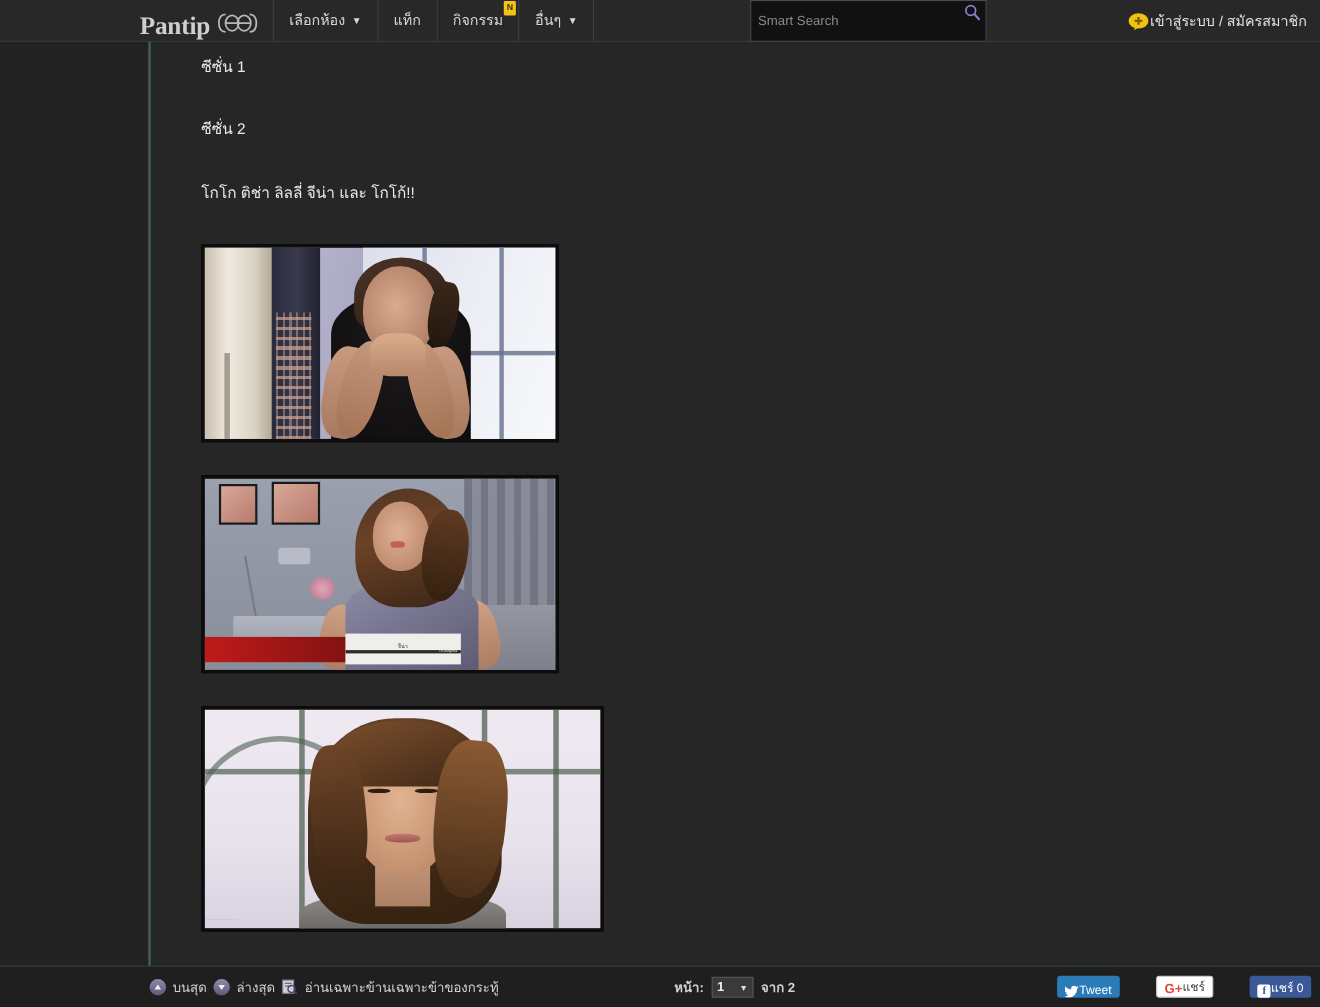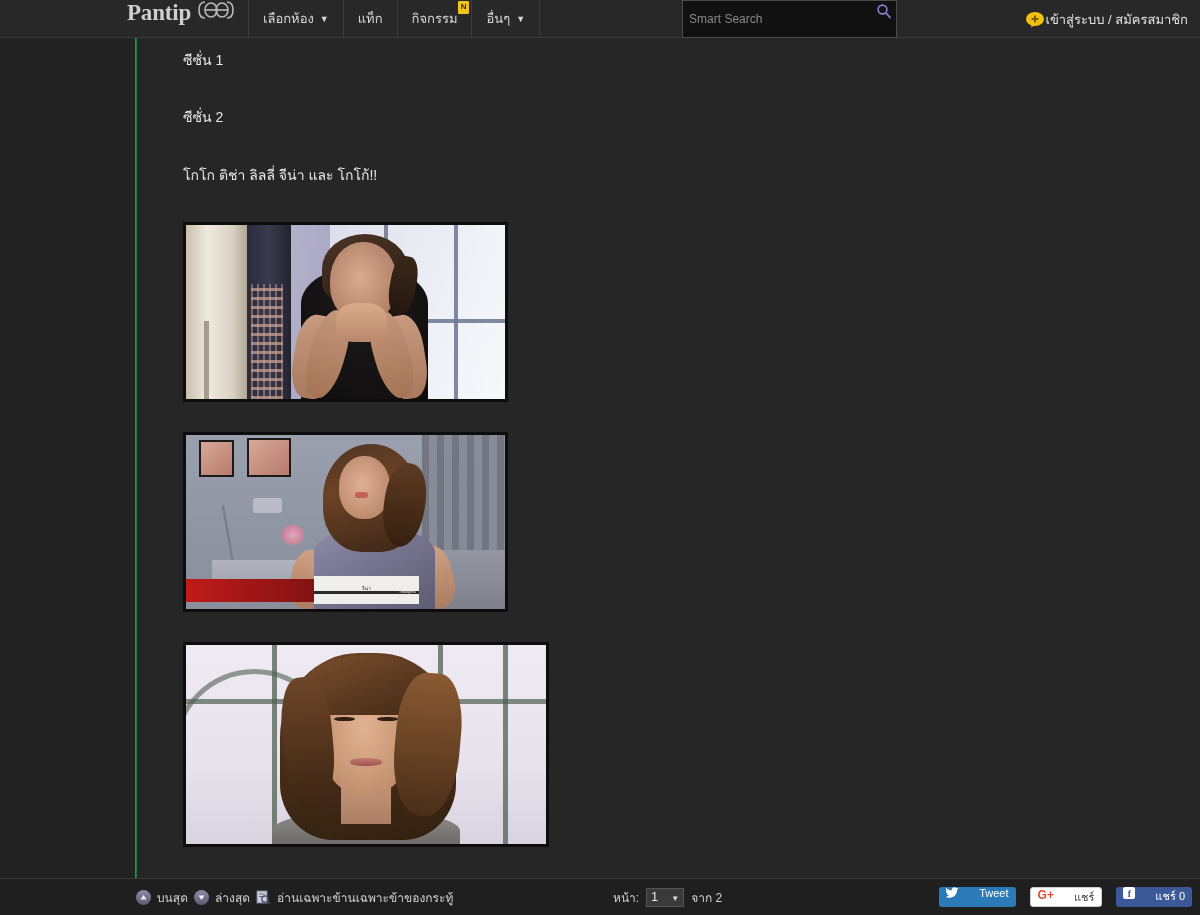--- a/index.html
+++ b/index.html
@@ -13,21 +13,21 @@
   
   .header {
     position: absolute; top: 0; left: 0;
     width: 1200px; height: 38px;
     background: #282828;
     border-bottom: 1px solid #3a3a3a;
     display: flex; align-items: stretch;
   }
   .header-left-pad { width: 127px; }
   .logo {
-    display: flex; align-items: flex-start;
+    display: flex; align-items: flex-end;
     padding: 0 12px 0 0;
     color: #cfcfcf;
     font-family: "Liberation Serif", "DejaVu Serif", serif;
     font-weight: bold; font-size: 23px;
     letter-spacing: -0.2px;
     user-select: none;
   }
   .logo-mark {
     margin-left: 5px; display: inline-block;
     font-size: 22px; color: #b8b8b8;
@@ -405,21 +405,21 @@
   .circ-btn svg { display: block; }
   .bb-label {
     color: #d2d2d2; font-size: 12px; cursor: pointer;
     white-space: nowrap;
   }
   .doc-icon {
     width: 15px; height: 14px; cursor: pointer; flex: 0 0 auto;
   }
   .bb-center {
     position: absolute; left: 613px;
-    display: flex; gap: 7px;
+    display: flex; gap: 7px; font-weight: bold;
   }
   .bb-page-label { color: #d2d2d2; font-size: 12px; }
   .page-select {
     width: 38px; height: 19px;
     background: #3a3a3a;
     border: 1px solid #555;
     color: #efefef; font-size: 12px;
     display: flex; align-items: center;
     padding-left: 4px;
     position: relative; cursor: pointer;
@@ -427,24 +427,24 @@
   }
   .page-select .sel-caret {
     position: absolute; right: 4px; top: 5px;
     font-size: 8px; color: #ddd;
   }
   .bb-right {
     position: absolute; right: 8px;
     display: flex; align-items: center; gap: 14px;
   }
   .share-btn {
-    display: flex; align-items: flex-start; gap: 20px;
+    display: flex; align-items: flex-end; gap: 0;
     height: 20px; padding: 0 7px;
     border-radius: 3px; font-size: 11px;
-    cursor: pointer; white-space: nowrap;
+    cursor: pointer; white-space: nowrap; margin-left: 19px;
   }
   .tw { background: #2b7bb9; color: #fff; }
   .gp { background: #fff; color: #444; border: 1px solid #ccc; }
   .fb { background: #3b5998; color: #fff; }
   .gp-g { color: #dd4b39; font-weight: bold; font-size: 12px; }
   .fb-f {
     background: #fff; color: #3b5998; font-weight: bold;
     width: 12px; height: 12px; border-radius: 2px;
     display: flex; align-items: center; justify-content: center;
     font-size: 10px; font-family: "Liberation Serif", serif;

